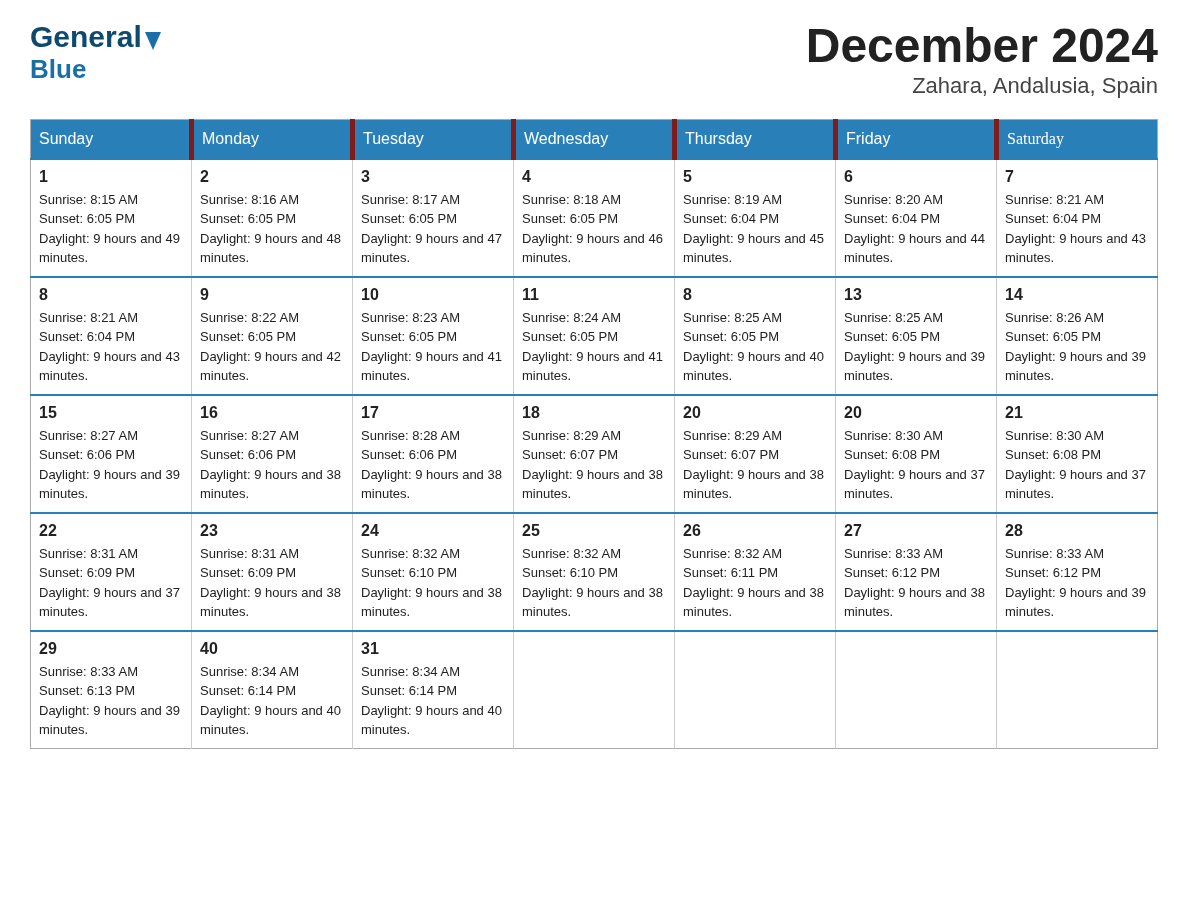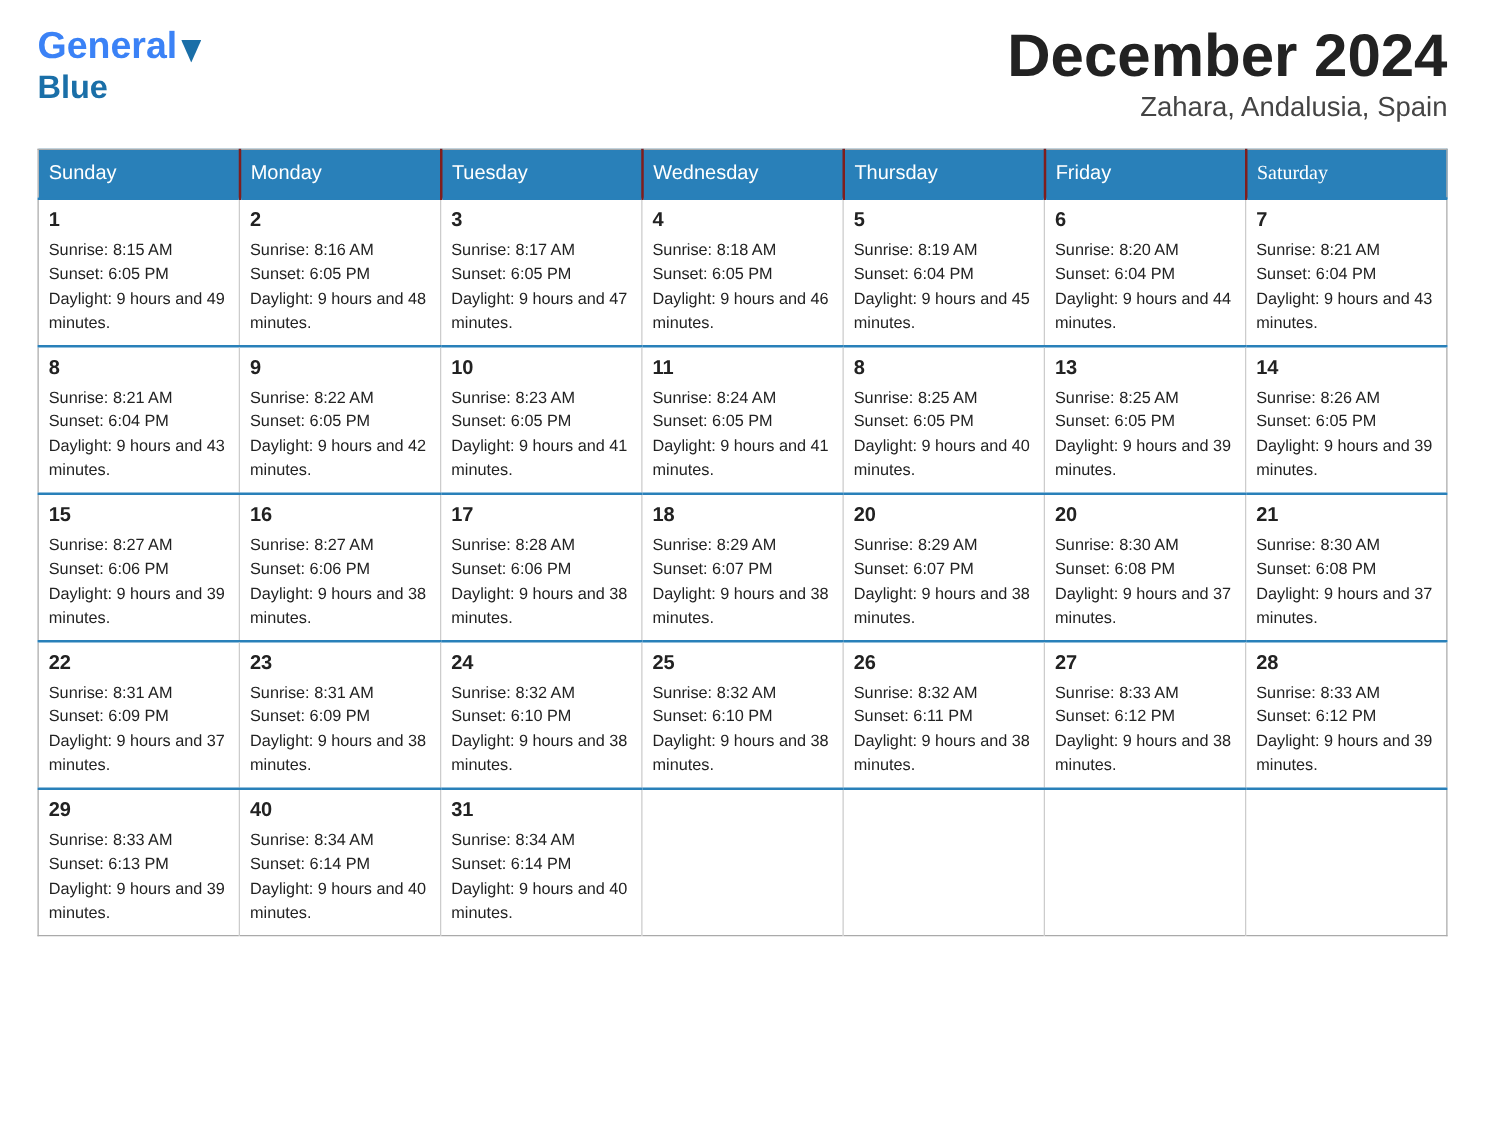--- a/index.html
+++ b/index.html
@@ -40,21 +40,21 @@
       border-collapse: collapse;
       border: 1px solid #aaa;
     }
     .calendar thead tr th {
       background-color: #2980b9;
       color: #fff;
       font-size: 16px;
       font-weight: normal;
       padding: 10px 8px;
       text-align: left;
-      border-right: 2px solid #7f1d1d;
+      border-right: 5px solid #7f1d1d;
     }
     .calendar thead tr th:last-child {
       border-right: none;
       font-family: Liberation Serif, serif;
     }
     .calendar tbody tr td {
       vertical-align: top;
       padding: 8px;
       border-right: 1px solid #ccc;
       border-top: 2px solid #2980b9;
@@ -80,21 +80,21 @@
       line-height: 1.5;
     }
     
     .logo-wrapper {
       display: flex;
       align-items: flex-end;
     }
     .logo-text-general {
       font-size: 30px;
       font-weight: bold;
-      color: #3b82f6;
+      color: #0c4a6e;
     }
     .logo-arrow-shape {
       display: inline-block;
       margin-left: 3px;
       margin-bottom: 4px;
     }
     .logo-arrow-shape svg {
       display: block;
     }
     .logo-row2 .logo-text-blue {

